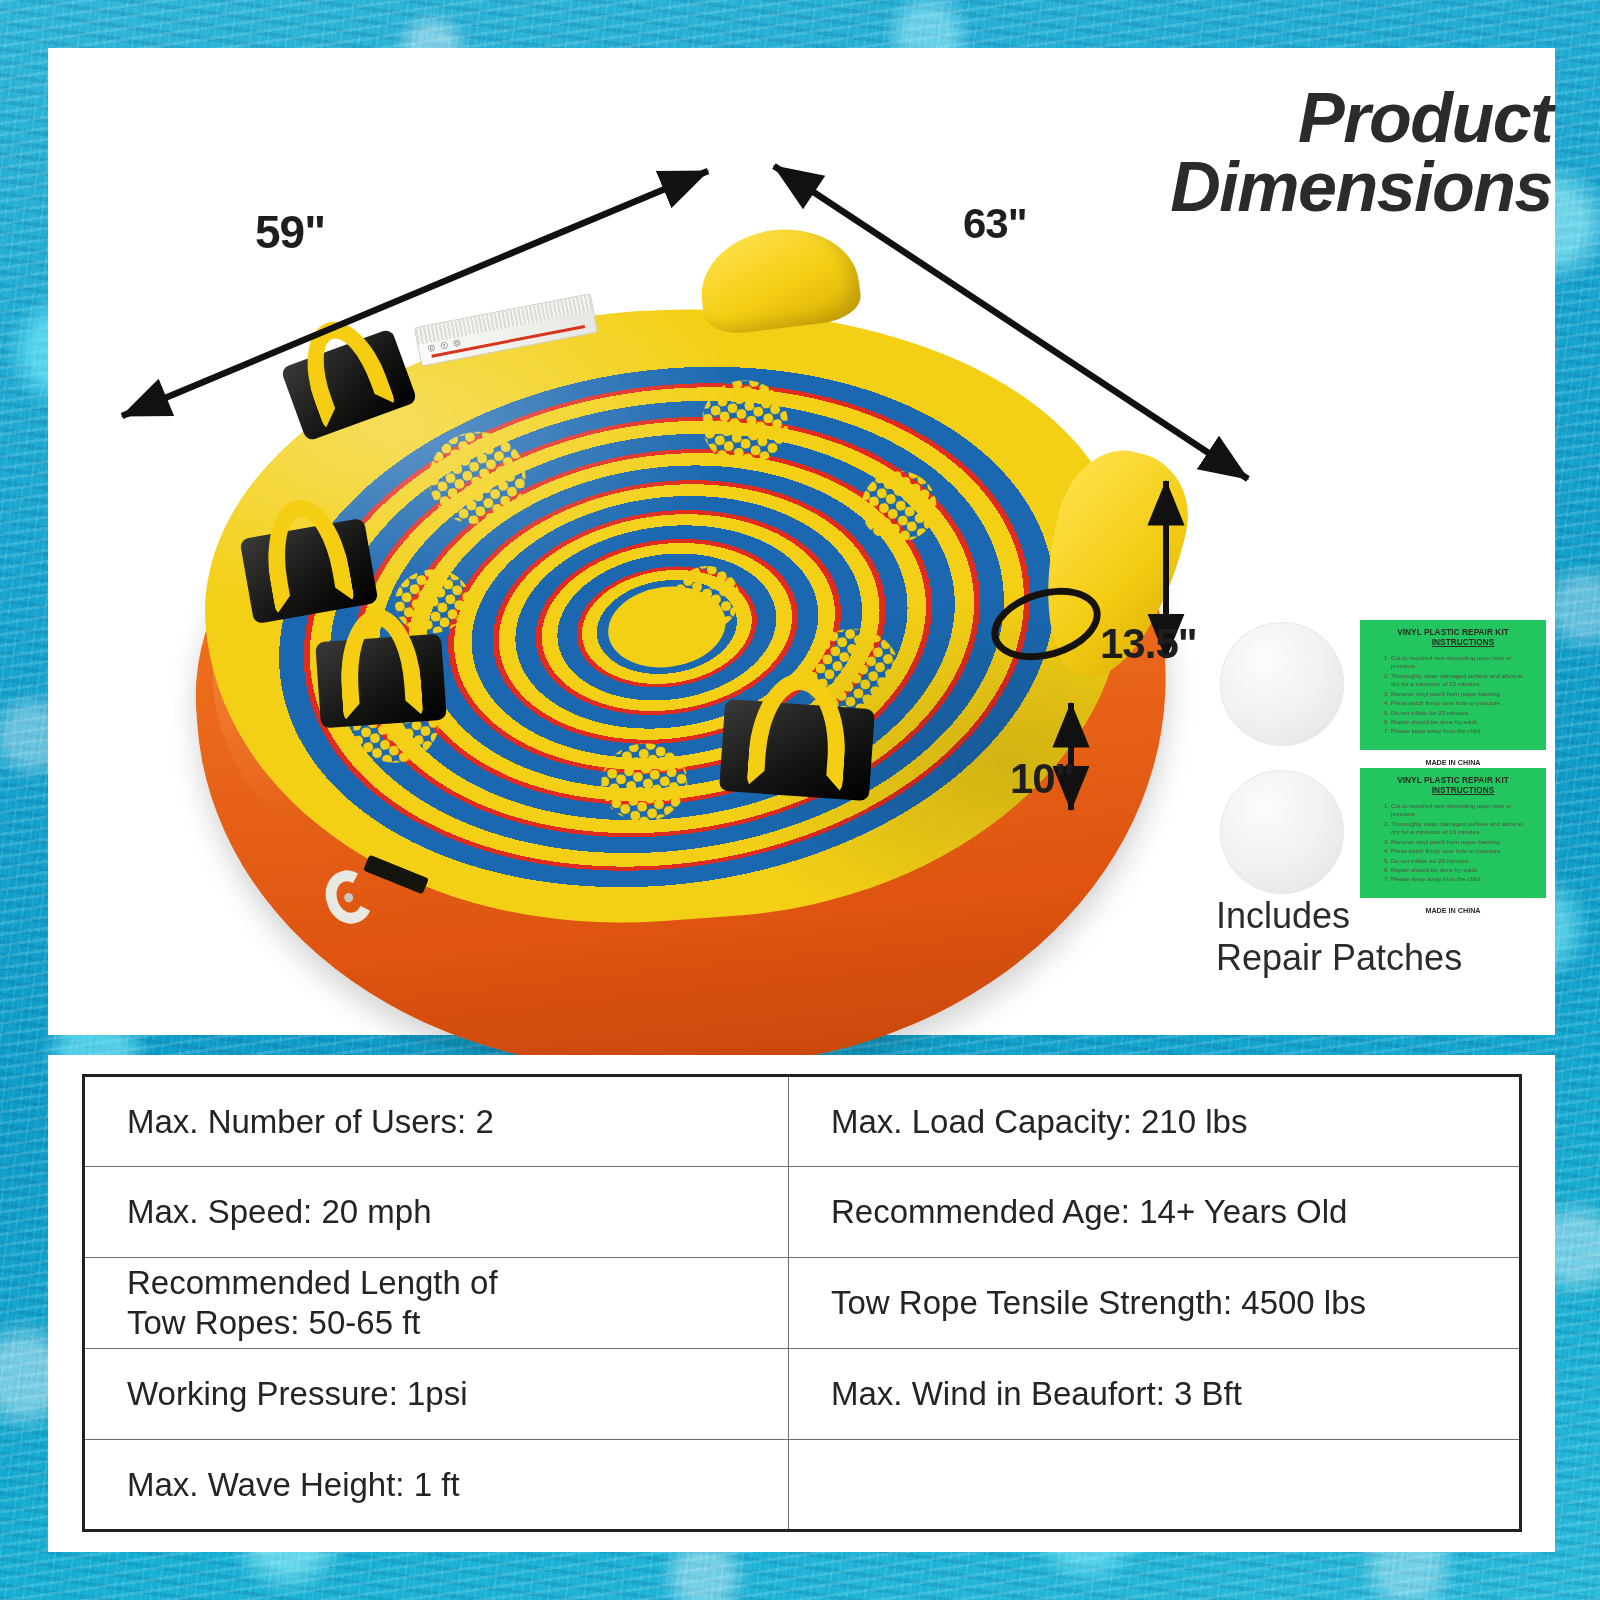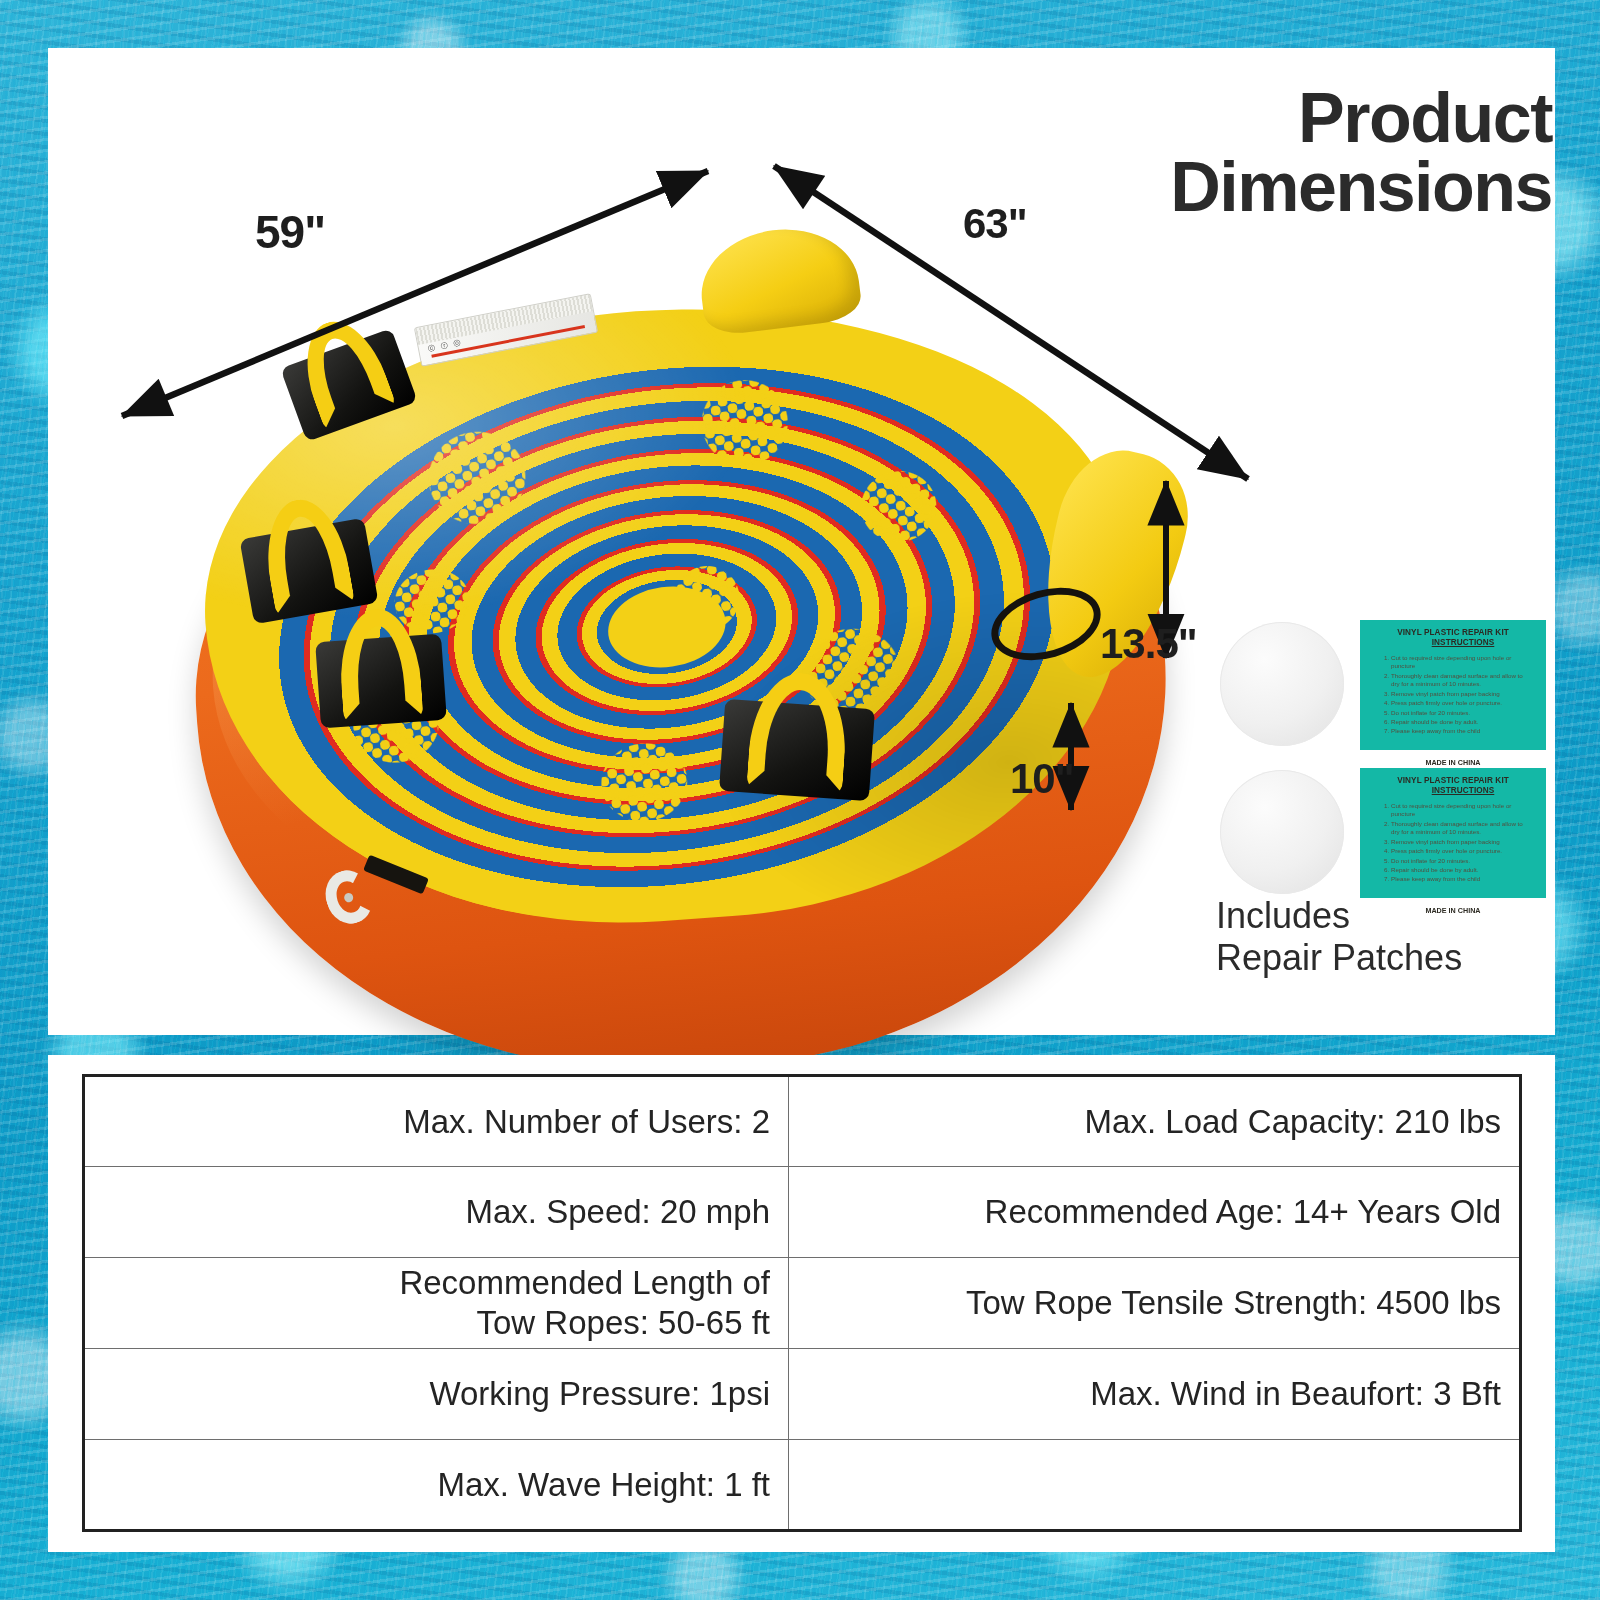--- a/index.html
+++ b/index.html
@@ -45,21 +45,21 @@
   
   .panel{ position:absolute; background:#FFFFFF; }
   #hero-panel { left:48px;  top:48px;   width:1507px; height:987px; }
   #spec-panel { left:48px;  top:1055px; width:1507px; height:497px; }
 
   
   #product-title{
     position:absolute; right:48px; top:84px;
     width:680px; text-align:right;
     font-size:70px; line-height:.98;
-    font-weight:bold; 
+    font-weight:bold; font-style:italic;
     color:#2B2B2B; letter-spacing:-1.5px;
     white-space:pre-line;
   }
 
   
   .dim-label{
     position:absolute; font-weight:bold; color:#1E1E1E;
     letter-spacing:-1px; white-space:nowrap;
   }
   #dim-59 { left:255px;  top:205px; font-size:46px; }
@@ -265,21 +265,21 @@
   #patch-row-1{ top:0; }
   #patch-row-2{ top:148px; }
   .patch-disc{
     position:absolute; left:4px; top:8px; width:124px; height:124px;
     border-radius:50%;
     background:radial-gradient(circle at 36% 30%,#FCFCFC 0%,#F0F0F0 55%,#E0E0E0 100%);
     box-shadow:inset 0 0 0 1px #E9E9E9;
   }
   .patch-card{
     position:absolute; left:144px; top:6px; width:186px; height:130px;
-    background:#14b8a6; padding:8px 20px 6px;
+    background:#22c55e; padding:8px 20px 6px;
   }
   .patch-card .pc-title{
     text-align:center; font-weight:bold; color:#2C2A22;
     font-size:8.2px; line-height:1.25; letter-spacing:.1px;
   }
   .patch-card .pc-title u{ text-decoration:underline;margin-left:20px; }
   .patch-card ol{
     margin:5px 0 0 11px; padding:0;
     font-size:6.2px; line-height:1.42; color:#51503F;
   }
@@ -303,21 +303,21 @@
     table-layout:fixed;
   }
   #spec-table td{
     border:1px solid #6E6E6E;
     padding:0 18px 0 42px;
     font-size:33px; color:#242424; line-height:1.2;
     vertical-align:middle;
     white-space:pre-line;
   }
   #spec-table tr > td:first-child{ width:705px; }
-  #spec-table tr{ height:91px;text-align:right; }
+  #spec-table tr{ height:91px; }
 </style>
 </head>
 <body>
 
 <div id="water-bg"></div>
 
 <div class="panel" id="hero-panel">
 
   <div id="product-photo">
     <div id="tube-wrap">

